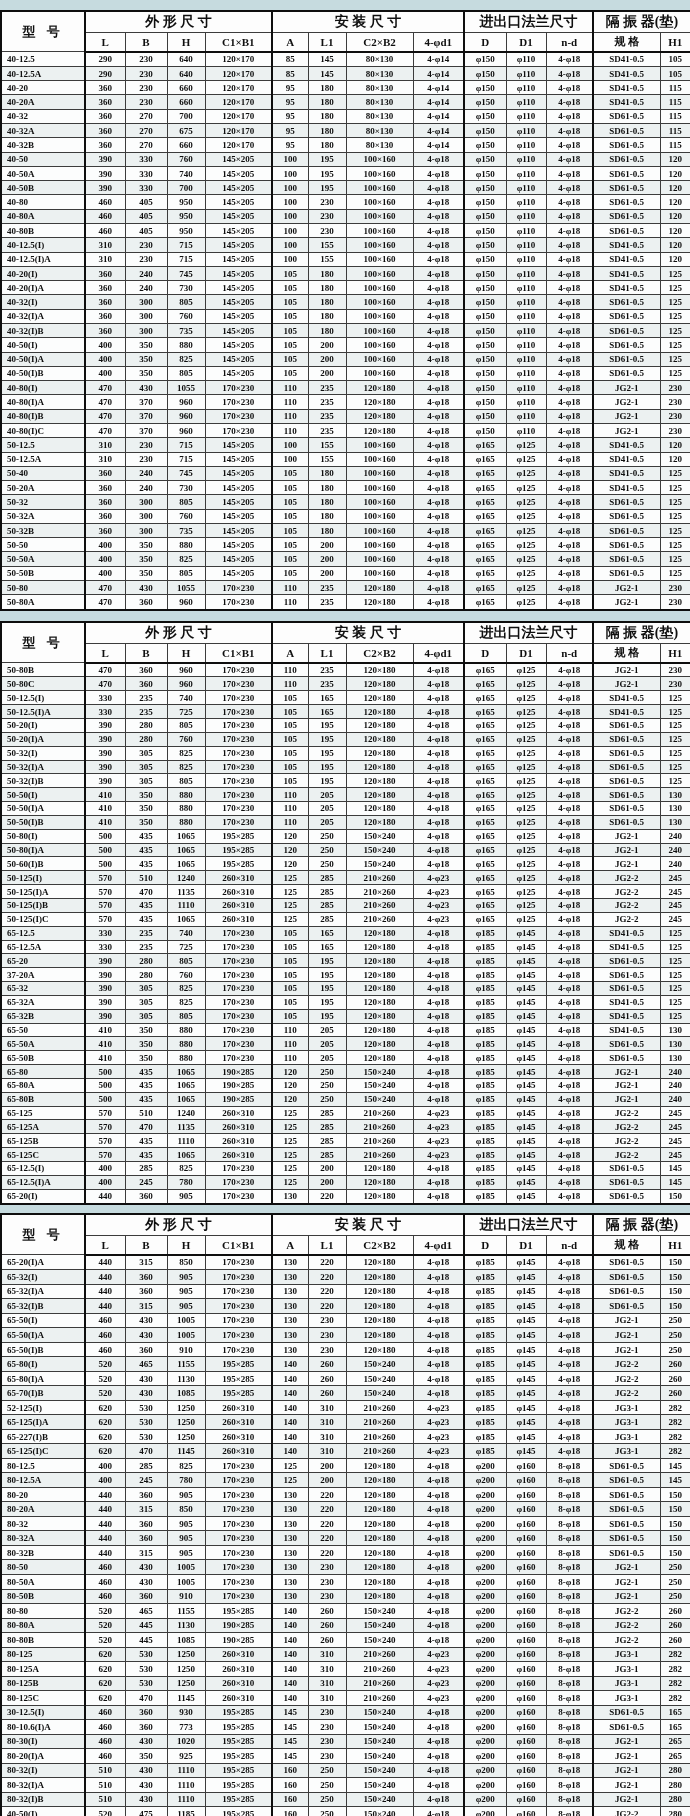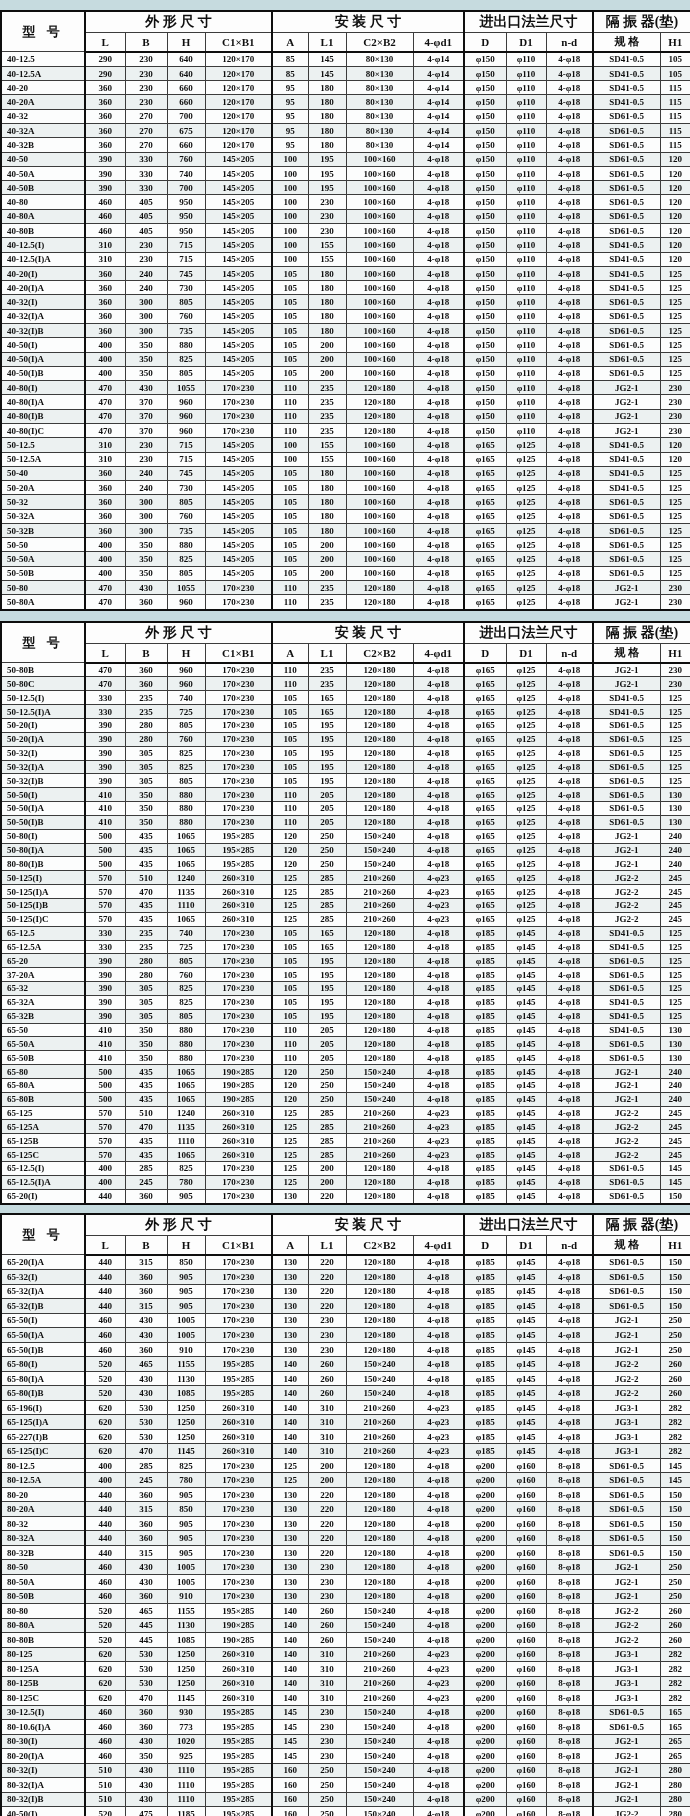--- a/index.html
+++ b/index.html
@@ -966,21 +966,21 @@
           <td>250</td>
           <td>150×240</td>
           <td>4-φ18</td>
           <td class="grp">φ165</td>
           <td>φ125</td>
           <td>4-φ18</td>
           <td class="grp">JG2-1</td>
           <td>240</td>
         </tr>
         <tr>
-          <td class="mod">80-80(I)B</td>
+          <td class="mod">50-60(I)B</td>
           <td class="grp">500</td>
           <td>435</td>
           <td>1065</td>
           <td>195×285</td>
           <td class="grp">120</td>
           <td>250</td>
           <td>150×240</td>
           <td>4-φ18</td>
           <td class="grp">φ165</td>
           <td>φ125</td>
@@ -1555,37 +1555,37 @@
           <td>260</td>
           <td>150×240</td>
           <td>4-φ18</td>
           <td class="grp">φ185</td>
           <td>φ145</td>
           <td>4-φ18</td>
           <td class="grp">JG2-2</td>
           <td>260</td>
         </tr>
         <tr>
-          <td class="mod">65-80(I)B</td>
+          <td class="mod">65-70(I)B</td>
           <td class="grp">520</td>
           <td>430</td>
           <td>1085</td>
           <td>195×285</td>
           <td class="grp">140</td>
           <td>260</td>
           <td>150×240</td>
           <td>4-φ18</td>
           <td class="grp">φ185</td>
           <td>φ145</td>
           <td>4-φ18</td>
           <td class="grp">JG2-2</td>
           <td>260</td>
         </tr>
         <tr>
-          <td class="mod">65-196(I)</td>
+          <td class="mod">52-125(I)</td>
           <td class="grp">620</td>
           <td>530</td>
           <td>1250</td>
           <td>260×310</td>
           <td class="grp">140</td>
           <td>310</td>
           <td>210×260</td>
           <td>4-φ23</td>
           <td class="grp">φ185</td>
           <td>φ145</td>

